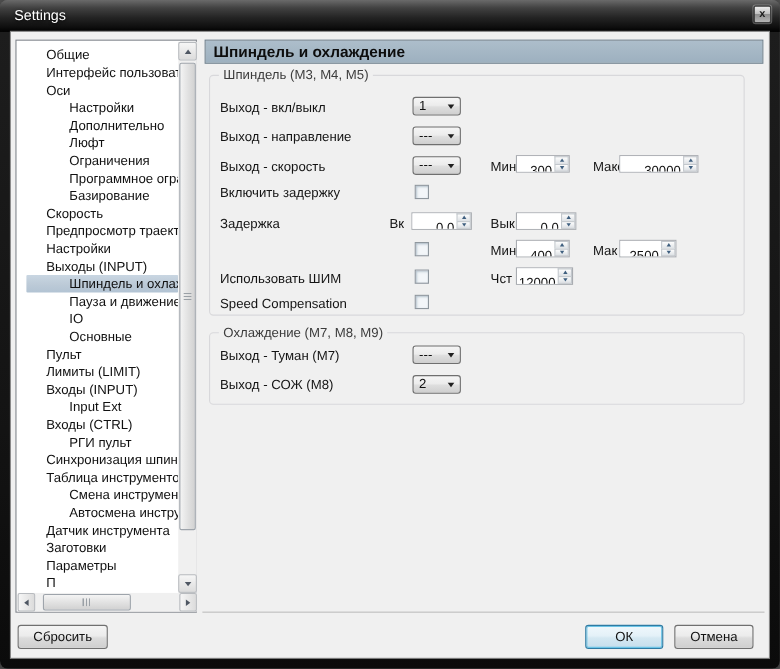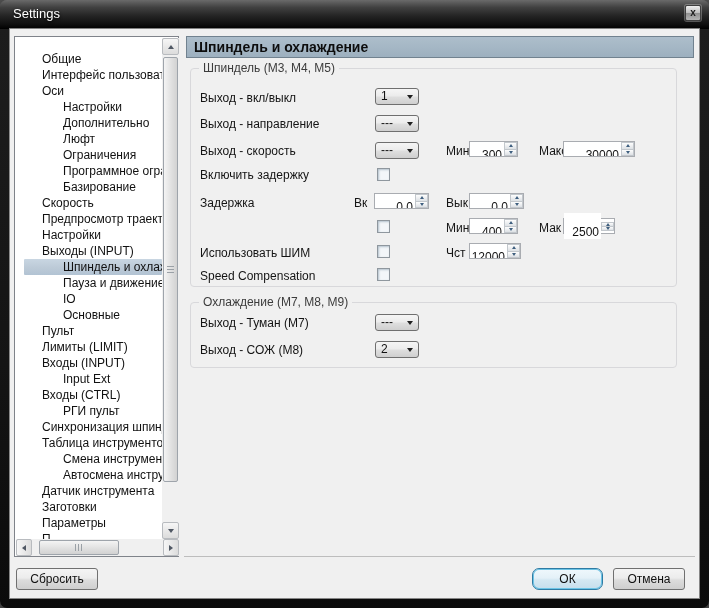--- a/index.html
+++ b/index.html
@@ -20,21 +20,21 @@
     border:1px solid #3f3f3f; border-radius:2px; box-shadow:0 0 0 1px rgba(255,255,255,.28);
     color:#1c1c1c; font-size:10px; font-weight:bold; line-height:13px; text-align:center; cursor:default; }
 
   .client { position:absolute; left:10px; top:29px; width:689px; height:569px;
     background:#f0f0f0; box-shadow:0 0 0 1px rgba(255,255,255,.5); }
 
   
   .tree { position:absolute; left:14px; top:36px; width:165px; height:521px;
     background:#fff; border:1px solid #7f838a; }
   .tree-items { position:absolute; left:1px; top:1px; width:146px; height:501px;
-    padding-top:13px; overflow:hidden; background:#fff; }
+    padding-top:4px; overflow:hidden; background:#fff; }
   .tree-item { height:16px; line-height:16px; font-size:12px; color:#111;
     white-space:nowrap; overflow:hidden; cursor:default; }
   .tree-item.lv0 { padding-left:26px; }
   .tree-item.lv1 { padding-left:47px; }
   .tree-item.selected { margin-left:8px; padding-left:39px;
     background:linear-gradient(180deg,#c9d6e2 0%,#bccad7 55%,#b2c3d3 100%);
     border-radius:1px; }
 
   .vscroll { position:absolute; left:147px; top:1px; width:17px; height:501px; background:#f0f0f0; }
   .hscroll { position:absolute; left:1px; top:502px; width:163px; height:17px; background:#f0f0f0; }
@@ -88,21 +88,21 @@
   .spin-b .tri.down { border-top-color:#3f5f7f; border-top-width:3px; border-left-width:2.5px; border-right-width:2.5px; }
 
   .checkbox { position:absolute; width:13px; height:13px; background:#f3f6f9;
     border:1px solid #8f979e; box-shadow:inset 1px 1px 2px rgba(105,130,150,.45); }
 
   .btn { position:absolute; height:22px; border:1px solid #707070; border-radius:3px;
     background:linear-gradient(180deg,#f4f4f4,#ececec 45%,#dcdcdc 55%,#cfcfcf);
     font-family:"Liberation Sans",sans-serif; font-size:12px; color:#111; text-align:center; line-height:20px; cursor:default; }
   .btn.default { border-color:#2f7ba3;
     box-shadow:inset 0 0 0 1px #6cc4e6;
-    background:linear-gradient(180deg,#eff8fc,#e4f1f8 45%,#d4e8f2 55%,#c6deec);border-radius:7px; }
+    background:linear-gradient(180deg,#eff8fc,#e4f1f8 45%,#d4e8f2 55%,#c6deec); }
 </style>
 </head>
 <body>
 
 <div class="window">
 
   <div class="titlebar">
     <span class="title-text">Settings</span>
     <div class="close-btn">x</div>
   </div>
@@ -249,21 +249,21 @@
       <div class="spin-btns">
         <div class="spin-b up">
             <i class="tri up"></i>
           </div>
         <div class="spin-b">
             <i class="tri down"></i>
           </div>
       </div>
     </div>
     <span class="flabel" style="left:348px; top:152px;">Мак</span>
-    <div class="spin" style="left:372px; top:149px; width:52px;align-items:center;">
+    <div class="spin" style="left:372px; top:149px; width:52px;">
       <input value="2500" style="">
       <div class="spin-btns">
         <div class="spin-b up">
             <i class="tri up"></i>
           </div>
         <div class="spin-b">
             <i class="tri down"></i>
           </div>
       </div>
     </div>

